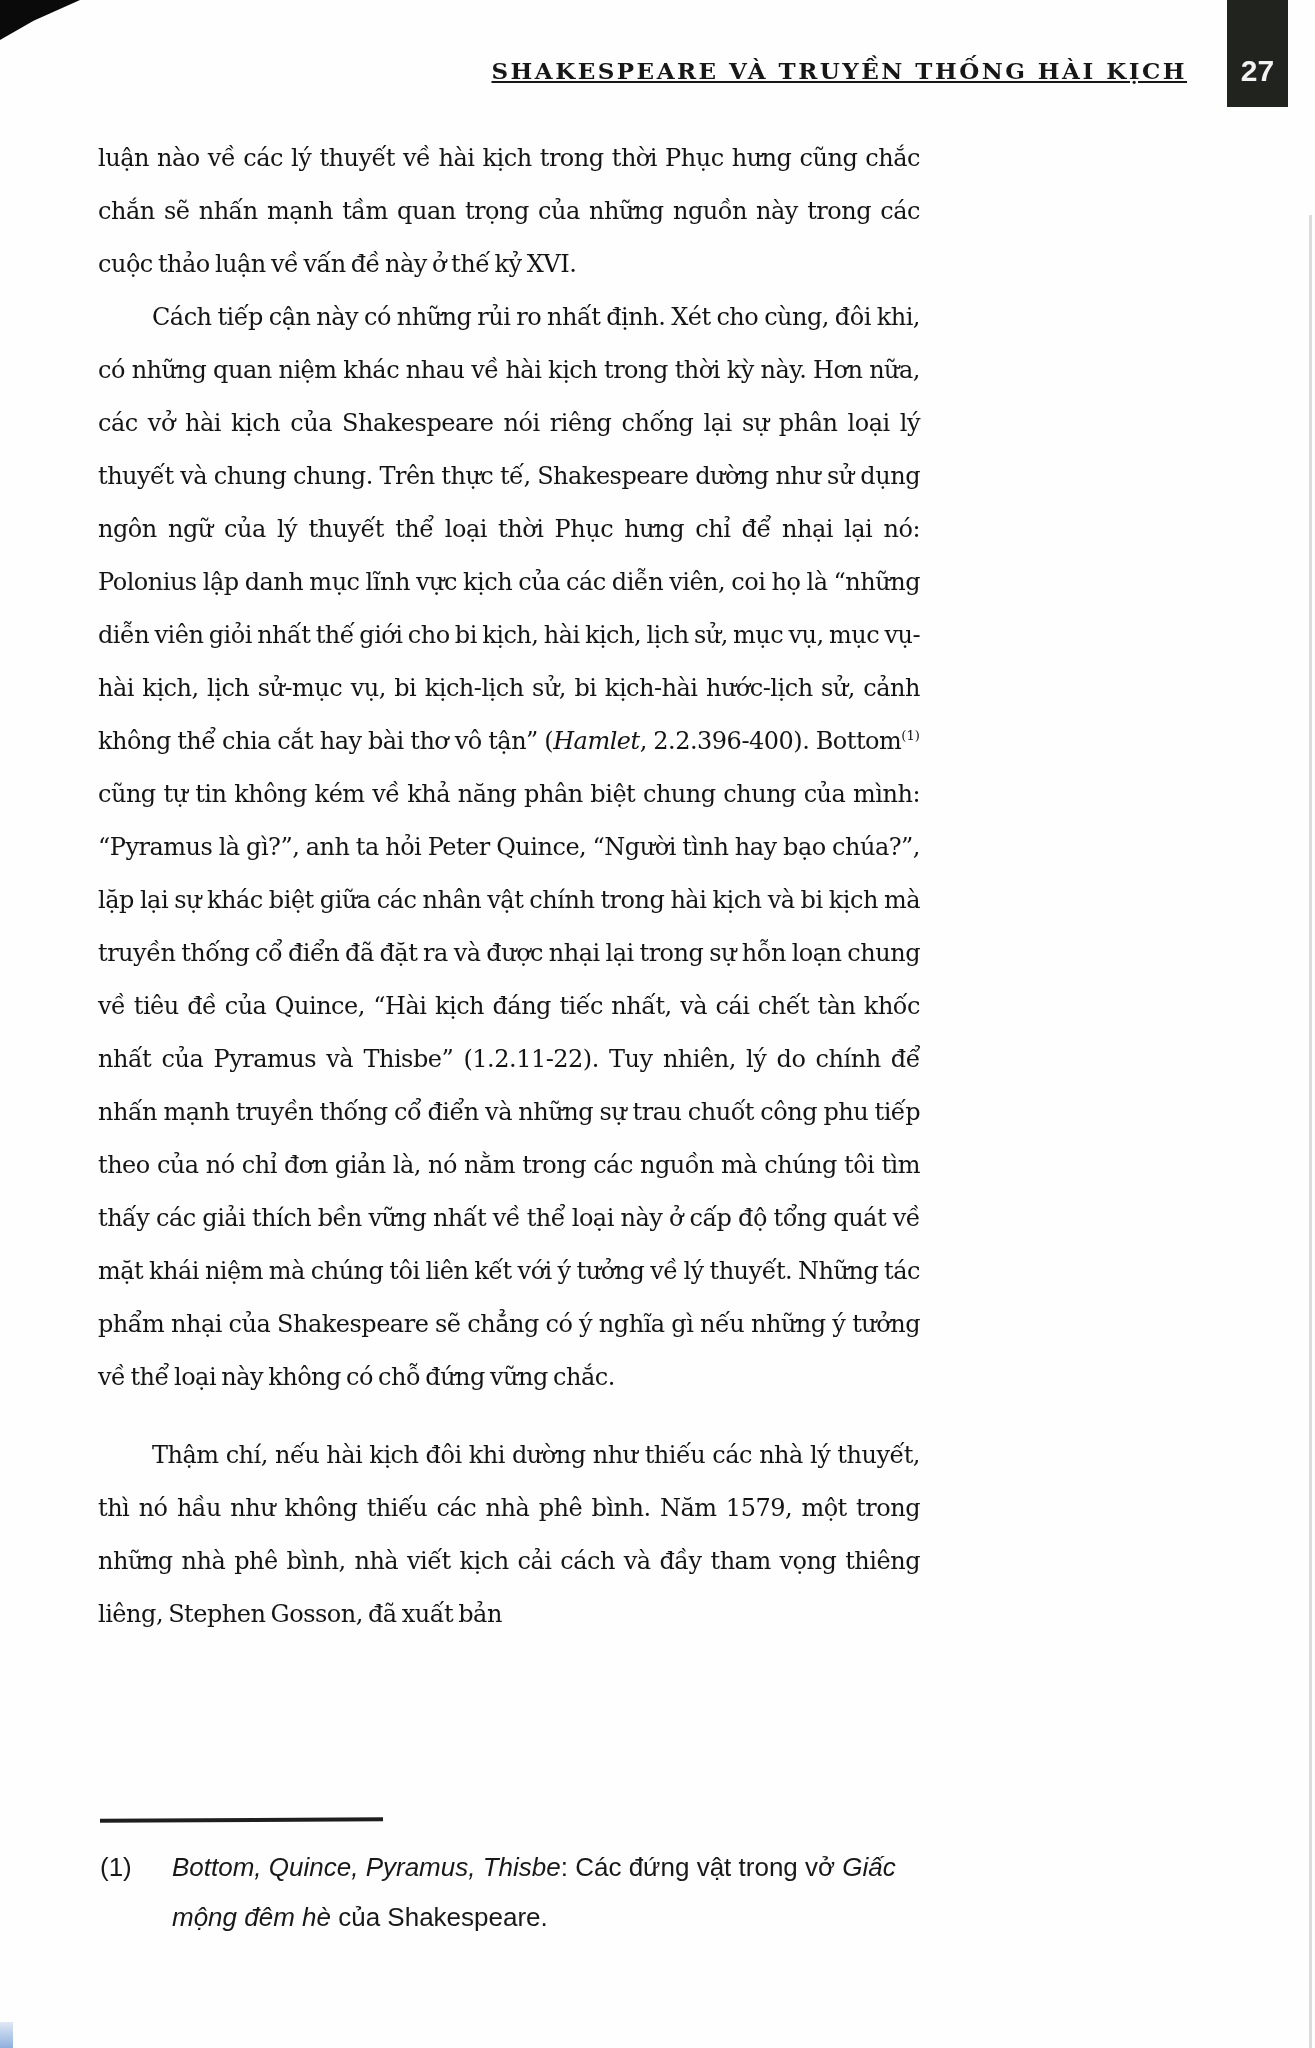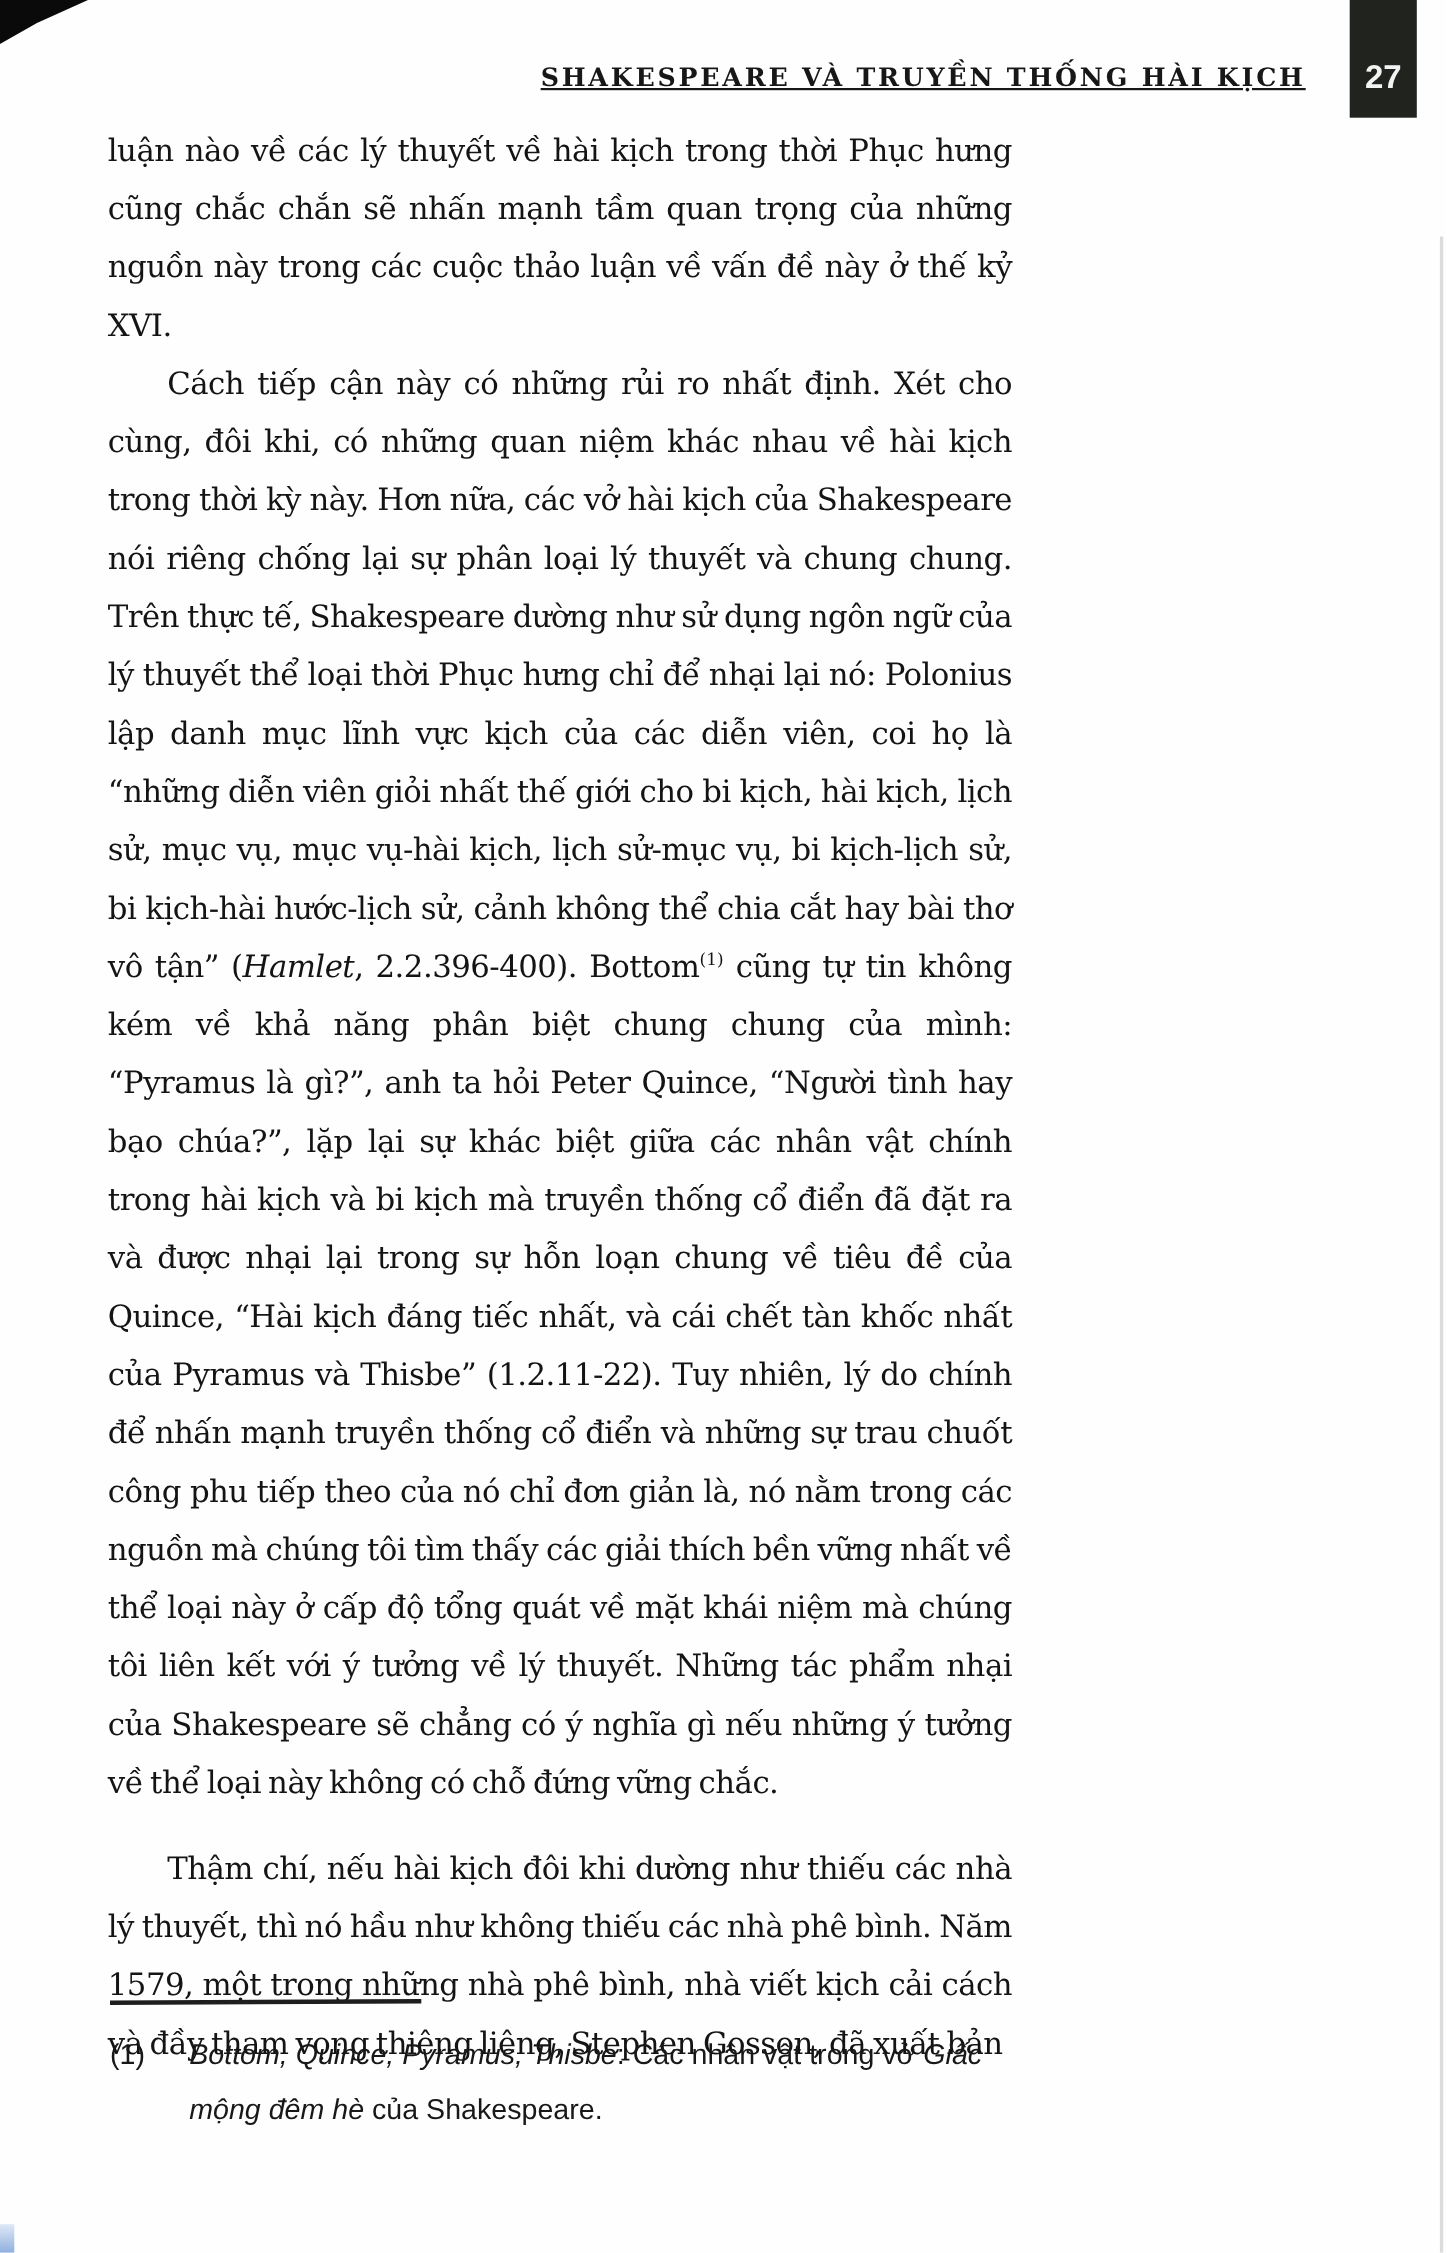--- a/index.html
+++ b/index.html
@@ -57,23 +57,23 @@
   .page-number {
     font-family: "Liberation Sans", sans-serif;
     font-weight: bold;
     font-size: 30px;
     color: #f3f3f3;
     line-height: 1;
   }
   
   .body-text {
     position: absolute;
-    left: 98px; top: 110px;
+    left: 98px; top: 132px;
     width: 822px;
-    font-size: 28px;
+    font-size: 24px;
     line-height: 53px;
     letter-spacing: -0.5px;
     word-spacing: -2px;
     color: #141414;
     text-align: justify;
   }
   .body-text p { margin: 0; }
   .body-text p.indent { text-indent: 54px; }
   .body-text p.space-before { margin-top: 25px; }
   .body-text sup {
@@ -121,16 +121,16 @@
   <div class="body-text">
     <p><span>luận nào về các lý thuyết về hài kịch trong thời Phục hưng cũng chắc chắn sẽ nhấn mạnh tầm quan trọng của những nguồn này trong các cuộc thảo luận về vấn đề này ở thế kỷ XVI.</span></p>
     <p class="indent"><span>Cách tiếp cận này có những rủi ro nhất định. Xét cho cùng, đôi khi, có những quan niệm khác nhau về hài kịch trong thời kỳ này. Hơn nữa, các vở hài kịch của Shakespeare nói riêng chống lại sự phân loại lý thuyết và chung chung. Trên thực tế, Shakespeare dường như sử dụng ngôn ngữ của lý thuyết thể loại thời Phục hưng chỉ để nhại lại nó: Polonius lập danh mục lĩnh vực kịch của các diễn viên, coi họ là “những diễn viên giỏi nhất thế giới cho bi kịch, hài kịch, lịch sử, mục vụ, mục vụ-hài kịch, lịch sử-mục vụ, bi kịch-lịch sử, bi kịch-hài hước-lịch sử, cảnh không thể chia cắt hay bài thơ vô tận” (</span><i>Hamlet</i><span>, 2.2.396-400). Bottom</span><sup>(1)</sup><span> cũng tự tin không kém về khả năng phân biệt chung chung của mình: “Pyramus là gì?”, anh ta hỏi Peter Quince, “Người tình hay bạo chúa?”, lặp lại sự khác biệt giữa các nhân vật chính trong hài kịch và bi kịch mà truyền thống cổ điển đã đặt ra và được nhại lại trong sự hỗn loạn chung về tiêu đề của Quince, “Hài kịch đáng tiếc nhất, và cái chết tàn khốc nhất của Pyramus và Thisbe” (1.2.11-22). Tuy nhiên, lý do chính để nhấn mạnh truyền thống cổ điển và những sự trau chuốt công phu tiếp theo của nó chỉ đơn giản là, nó nằm trong các nguồn mà chúng tôi tìm thấy các giải thích bền vững nhất về thể loại này ở cấp độ tổng quát về mặt khái niệm mà chúng tôi liên kết với ý tưởng về lý thuyết. Những tác phẩm nhại của Shakespeare sẽ chẳng có ý nghĩa gì nếu những ý tưởng về thể loại này không có chỗ đứng vững chắc.</span></p>
     <p class="indent space-before"><span>Thậm chí, nếu hài kịch đôi khi dường như thiếu các nhà lý thuyết, thì nó hầu như không thiếu các nhà phê bình. Năm 1579, một trong những nhà phê bình, nhà viết kịch cải cách và đầy tham vọng thiêng liêng, Stephen Gosson, đã xuất bản</span></p>
   </div>
 
   <div class="footnote-rule"></div>
 
   <div class="footnote">
     <div class="footnote-marker">(1)</div>
-    <div class="footnote-text"><i>Bottom, Quince, Pyramus, Thisbe</i><span>: Các nhân vật trong vở </span><i>Giấc mộng đêm hè</i><span> của Shakespeare.</span></div>
+    <div class="footnote-text"><i>Bottom, Quince, Pyramus, Thisbe</i><span>: Các đứng vật trong vở </span><i>Giấc mộng đêm hè</i><span> của Shakespeare.</span></div>
   </div>
 
 </div>
 
 </body></html>

